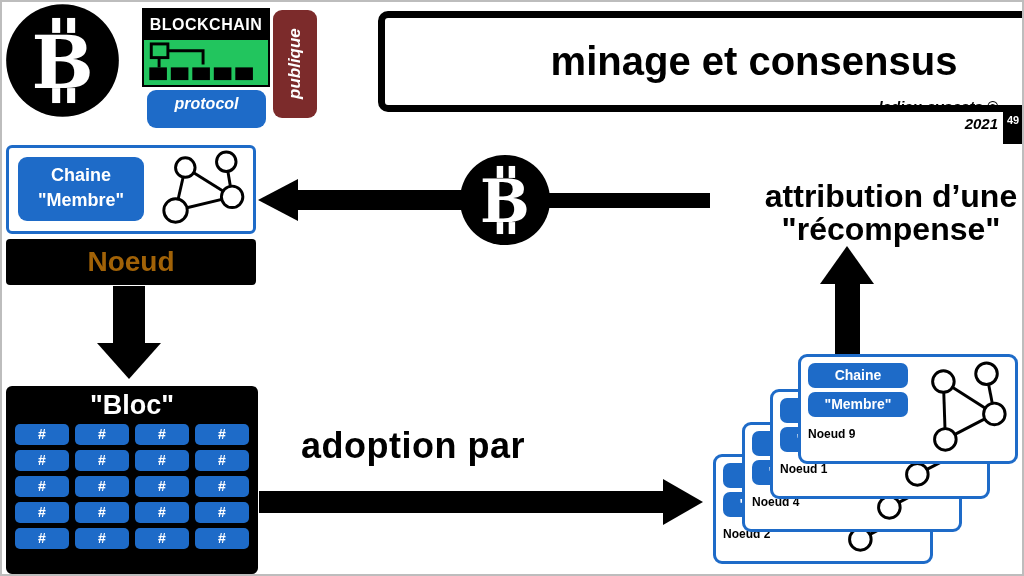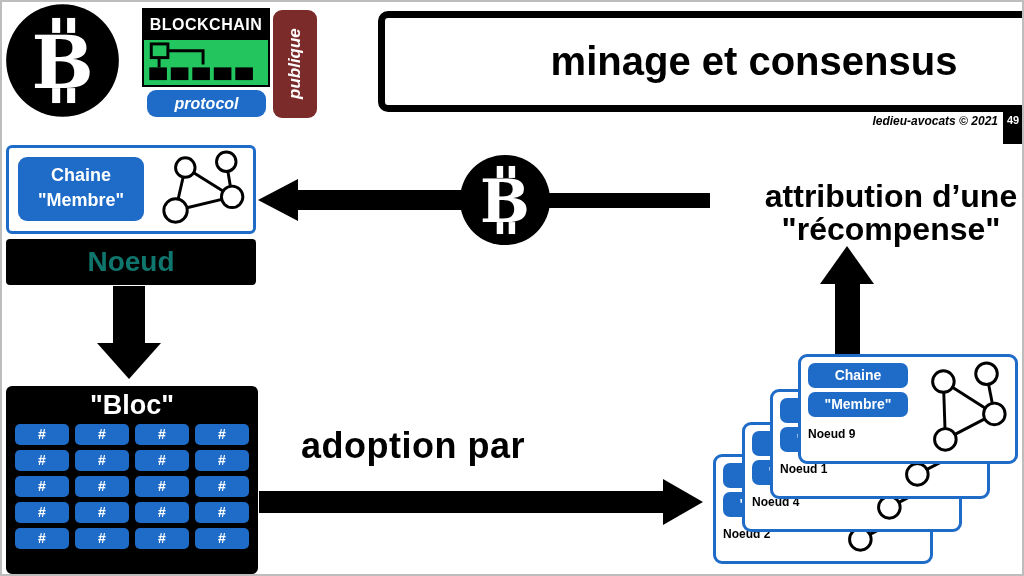--- a/index.html
+++ b/index.html
@@ -9,39 +9,39 @@
     font-family:"Liberation Sans",sans-serif;color:var(--ink,#000);
   }
   .abs{position:absolute;}
 
   
   .btc-main{left:3px;top:1px;width:115px;height:115px;}
   .btc-center{left:457px;top:152px;width:92px;height:92px;z-index:3;}
   .bc-badge{left:140px;top:6px;width:128px;border:2px solid #000;box-sizing:border-box;background:#22c55e;}
   .bc-title{background:#000;color:#fff;font-weight:bold;font-size:16px;height:30px;line-height:30px;text-align:center;letter-spacing:.5px;}
   .bc-iconwrap{height:45px;padding:1px 2px;box-sizing:border-box;}
-  .protocol-btn{left:145px;top:88px;width:119px;height:27px;border-radius:9px;background:var(--blue,#1e6bc8);
+  .protocol-btn{left:145px;top:88px;width:119px;height:38px;border-radius:9px;background:var(--blue,#1e6bc8);
     color:#fff;font-weight:bold;font-style:italic;font-size:16px;line-height:27px;text-align:center;}
   .publique-tab{left:271px;top:8px;width:44px;height:108px;border-radius:9px;background:var(--maroon,#7c2b2b);
     color:#fff;font-weight:bold;font-style:italic;font-size:17px;
     writing-mode:vertical-rl;transform:rotate(180deg);text-align:center;line-height:44px;}
   .title-box{left:376px;top:9px;width:752px;height:101px;border:7px solid #000;border-radius:10px;background:#fff;
     box-sizing:border-box;display:flex;align-items:center;justify-content:center;}
   .title-box span{font-size:40px;font-weight:bold;}
-  .credit{left:856px;top:112px;width:140px;font-size:12px;font-style:italic;font-weight:bold;text-align:right;}
+  .credit{left:856px;top:96px;width:140px;font-size:15px;font-style:italic;font-weight:bold;text-align:right;}
   .page-num{left:1001px;top:110px;width:20px;height:32px;background:#000;color:#fff;font-size:11px;font-weight:bold;
     text-align:center;line-height:16px;}
 
   
   .chaine-box{left:4px;top:143px;width:250px;height:89px;border:3px solid var(--blue,#1e6bc8);border-radius:6px;
     background:#fff;box-sizing:border-box;}
   .chaine-btn{position:absolute;left:9px;top:9px;width:126px;height:64px;border-radius:9px;background:var(--blue,#1e6bc8);
     color:#fff;font-weight:bold;font-size:18px;text-align:center;line-height:1.4;padding-top:6px;box-sizing:border-box;}
   .chaine-graph{position:absolute;right:3px;top:2px;width:105px;height:80px;}
-  .noeud-box{left:4px;top:237px;width:250px;height:46px;background:#000;border-radius:4px;color:#0f766e;
+  .noeud-box{left:4px;top:237px;width:250px;height:46px;background:#000;border-radius:4px;color:#a16207;
     font-weight:bold;font-size:28px;display:flex;align-items:center;justify-content:center;}
   .bloc-box{left:4px;top:384px;width:252px;height:188px;background:#000;border-radius:6px;box-sizing:border-box;}
   .bloc-title{color:#fff;font-weight:bold;font-size:27px;text-align:center;height:36px;line-height:38px;}
   .hash-grid{display:grid;grid-template-columns:repeat(4,1fr);gap:5px 6px;margin:2px 9px 0 9px;}
   .hash-cell{height:21px;border-radius:5px;background:var(--blue,#1e6bc8);color:#fff;font-weight:bold;
     font-size:14px;line-height:21px;text-align:center;}
 
   
   .shaft{background:#000;}
   .arrow-down-shaft{left:111px;top:284px;width:32px;height:58px;}

